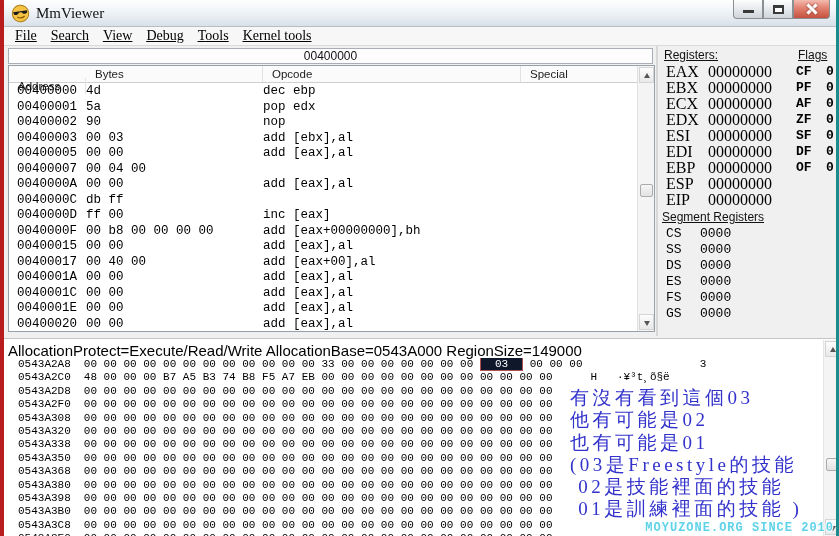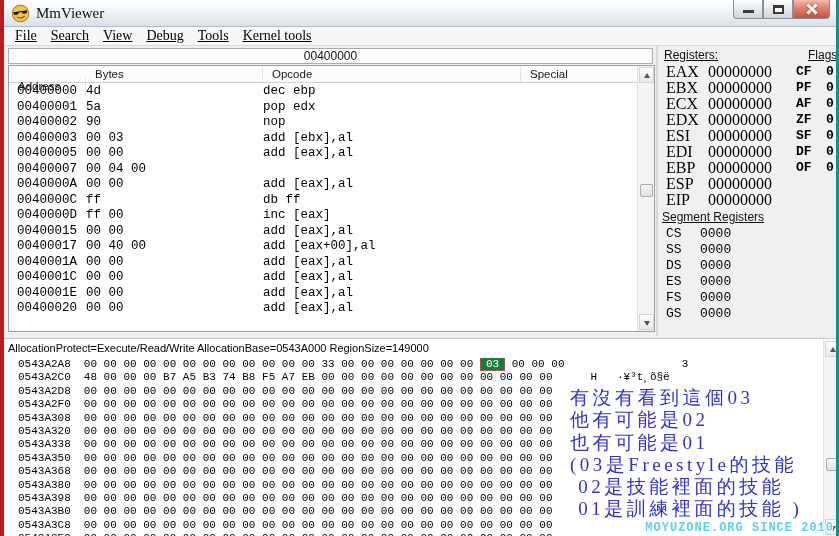--- a/index.html
+++ b/index.html
@@ -66,39 +66,39 @@
   .vscroll { position:absolute; right:0; top:0; bottom:0; width:17px; background:#F4F4F4; border-left:1px solid #E0E0E0; }
   .sb-btn { position:absolute; left:1px; width:15px; height:16px; background:linear-gradient(180deg,#FDFDFD,#E8E8E8); border:1px solid #D5D5D5; }
   .sb-up { top:1px; } .sb-down { bottom:1px; }
   .tri-up { position:absolute; left:4px; top:5px; border-left:3.5px solid transparent; border-right:3.5px solid transparent; border-bottom:5px solid #555; }
   .tri-down { position:absolute; left:4px; top:6px; border-left:3.5px solid transparent; border-right:3.5px solid transparent; border-top:5px solid #555; }
   .sb-thumb { position:absolute; left:2px; width:13px; height:13px; background:linear-gradient(180deg,#F6F6F6,#E2E2E2); border:1px solid #ABABAB; border-radius:2px; }
   
   .vsep { position:absolute; left:652px; top:46px; height:290px; width:2px; background:#D8D8D8; }
   .registers { position:absolute; left:656px; top:46px; width:180px; height:292px; font-size:12px; }
   .reg-title { position:absolute; left:4px; top:2px; text-decoration:underline; color:#111; }
-  .flags-title { position:absolute; left:148px; top:2px; text-decoration:underline; color:#111; }
+  .flags-title { position:absolute; left:138px; top:2px; text-decoration:underline; color:#111; }
   .reg-list { position:absolute; left:6px; top:18px; font-family:Liberation Serif, serif; font-size:16px; }
   .reg-row { display:flex; height:16px; line-height:16px; }
   .reg-name { width:42px; } .reg-val {}
   .flag-list { position:absolute; left:136px; top:18px; font-family:"Liberation Mono","DejaVu Sans Mono",monospace; font-size:13px; }
   .flag-row { display:flex; height:16px; line-height:16px;font-weight:bold; }
   .flag-name { width:30px; }
   .seg-title { position:absolute; left:2px; top:164px; text-decoration:underline; color:#111; }
   .seg-list { position:absolute; left:6px; top:180px; font-family:"Liberation Mono","DejaVu Sans Mono",monospace; font-size:13px; }
   .seg-row { display:flex; height:16px; line-height:16px; }
   .seg-name { width:34px; }
   
   .hexpanel { position:absolute; left:0; top:338px; width:836px; height:198px; background:#FFF; border-top:1px solid #C4C4C4; }
-  .alloc-line { padding:3px 17px 1px 4px; font-size:11px; color:#000; white-space:pre; }
+  .alloc-line { padding:3px 17px 1px 4px; font-size:15px; color:#000; white-space:pre; }
   .hexrows { position:absolute; left:14px; top:19px; right:20px; bottom:0; overflow:hidden;
     font-family:"Liberation Mono","DejaVu Sans Mono",monospace; font-size:11px; color:#000; }
   .hrow { height:13.4px; line-height:13.4px; white-space:pre; }
   .h-addr { margin-right:13px; }
-  .hl { background:#15803d; color:#FFF; border:1px solid #B05050; padding:0 5px; }
+  .hl { background:#0f172a; color:#FFF; border:1px solid #B05050; padding:0 14px; }
   .h-ascii { margin-left:38px; }
   .hex-vscroll { position:absolute; right:0; top:1px; bottom:0; width:17px; background:#F4F4F4; border-left:1px solid #E4E4E4; }
   
   .annotation { position:absolute; left:566px; top:48px; font-family:"Liberation Serif", serif;
     font-size:19px; line-height:22.3px; color:#3333CC; letter-spacing:3.5px; white-space:pre; }
   .watermark { position:absolute; right:6px; bottom:1px;
     font-family:"Liberation Mono","DejaVu Sans Mono",monospace; font-weight:bold; font-size:12px;
     color:#5FD2E8; letter-spacing:1px;
     text-shadow:-1px 0 #fff,1px 0 #fff,0 -1px #fff,0 1px #fff,0 0 3px #BFEFF7; }
 </style>
@@ -175,27 +175,31 @@
       <span class="c-addr">00400007</span>
       <span class="c-bytes">00 04 00</span>
     </div>
         <div class="drow">
       <span class="c-addr">0040000A</span>
       <span class="c-bytes">00 00</span>
       <span class="c-op">add [eax],al</span>
     </div>
         <div class="drow">
       <span class="c-addr">0040000C</span>
-      <span class="c-bytes">ff</span>
       <span class="c-op">db ff</span>
     </div>
         <div class="drow">
       <span class="c-addr">0040000D</span>
       <span class="c-bytes">ff 00</span>
       <span class="c-op">inc [eax]</span>
+    </div>
+        <div class="drow">
+      <span class="c-addr">0040000F</span>
+      <span class="c-bytes">00 b8 00 00 00 00</span>
+      <span class="c-op">add [eax+00000000],bh</span>
     </div>
         <div class="drow">
       <span class="c-addr">00400015</span>
       <span class="c-bytes">00 00</span>
       <span class="c-op">add [eax],al</span>
     </div>
         <div class="drow">
       <span class="c-addr">00400017</span>
       <span class="c-bytes">00 40 00</span>
       <span class="c-op">add [eax+00],al</span>

